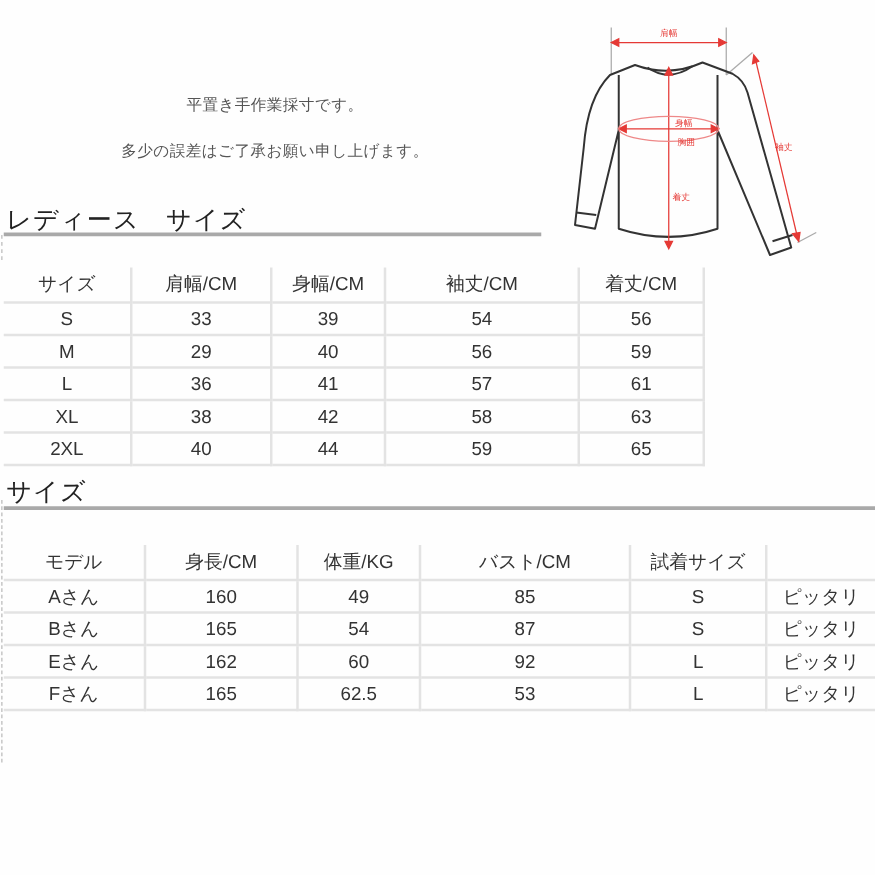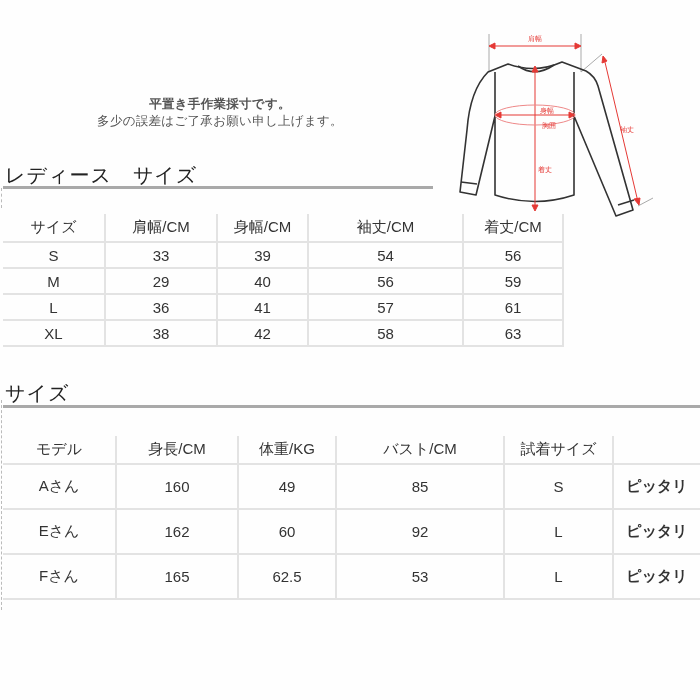--- a/index.html
+++ b/index.html
@@ -10,29 +10,29 @@
   .rule { position:absolute; height:3px; background:#a9a9a9; }
   .dash { position:absolute; left:1px; width:0; border-left:1px dashed #bbb; }
   table.grid { position:absolute; border-collapse:collapse; font-family:"Liberation Sans",sans-serif; font-size:15px; color:#333; table-layout:fixed; }
   table.grid td, table.grid th { text-align:center; font-weight:normal; padding:0; border:2px solid #e3e3e3; }
   table.grid tr:first-child th { border-top:none; }
   table.grid th:first-child, table.grid td:first-child { border-left:none; }
   #t1 { left:3px; top:214px; width:560px; }
   #t1 tr { height:26px; }
   #t1 tr.hdr { height:28px; }
   #t2 { left:3px; top:436px; width:697px; }
-  #t2 tr { height:45px; }
+  #t2 tr { height:26px; }
   #t2 tr.hdr { height:28px; }
-  #t2 td:last-child, #t2 th:last-child { border-right:none;font-weight:bold; }
-  .diagram { position:absolute; left:440px; top:20px; width:260px; height:200px; }
+  #t2 td:last-child, #t2 th:last-child { border-right:none; }
+  .diagram { position:absolute; left:440px; top:8px; width:260px; height:200px; }
 </style>
 </head>
 <body>
 
-<div class="note" style="top:96px;font-weight:bold;">平置き手作業採寸です。</div>
+<div class="note" style="top:76px;">平置き手作業採寸です。</div>
 <div class="note" style="top:113px;">多少の誤差はご了承お願い申し上げます。</div>
 
 <div class="diagram">
   <svg width="260" height="200" viewBox="0 0 260 200">
 
     <line x1="49" y1="14" x2="49" y2="52" stroke="#aaa" stroke-width="1"></line>
     <line x1="141" y1="14" x2="141" y2="52" stroke="#aaa" stroke-width="1"></line>
 
     <line x1="141" y1="52" x2="162" y2="34" stroke="#aaa" stroke-width="1"></line>
     <line x1="198" y1="186" x2="213" y2="178" stroke="#aaa" stroke-width="1"></line>
@@ -114,20 +114,27 @@
     <td>57</td>
     <td>61</td>
   </tr>
   <tr>
     <td>XL</td>
     <td>38</td>
     <td>42</td>
     <td>58</td>
     <td>63</td>
   </tr>
+  <tr>
+    <td>2XL</td>
+    <td>40</td>
+    <td>44</td>
+    <td>59</td>
+    <td>65</td>
+  </tr>
 </tbody>
   </table>
 
 <div class="heading" style="top:380px;">サイズ</div>
 <div class="rule" style="left:3px;top:405px;width:697px;"></div>
 
 <table class="grid" id="t2">
   <colgroup>
     <col style="width:113px">
       <col style="width:122px">
@@ -147,20 +154,28 @@
   </tr>
   <tr>
     <td>Aさん</td>
     <td>160</td>
     <td>49</td>
     <td>85</td>
     <td>S</td>
     <td>ピッタリ</td>
   </tr>
   <tr>
+    <td>Bさん</td>
+    <td>165</td>
+    <td>54</td>
+    <td>87</td>
+    <td>S</td>
+    <td>ピッタリ</td>
+  </tr>
+  <tr>
     <td>Eさん</td>
     <td>162</td>
     <td>60</td>
     <td>92</td>
     <td>L</td>
     <td>ピッタリ</td>
   </tr>
   <tr>
     <td>Fさん</td>
     <td>165</td>

